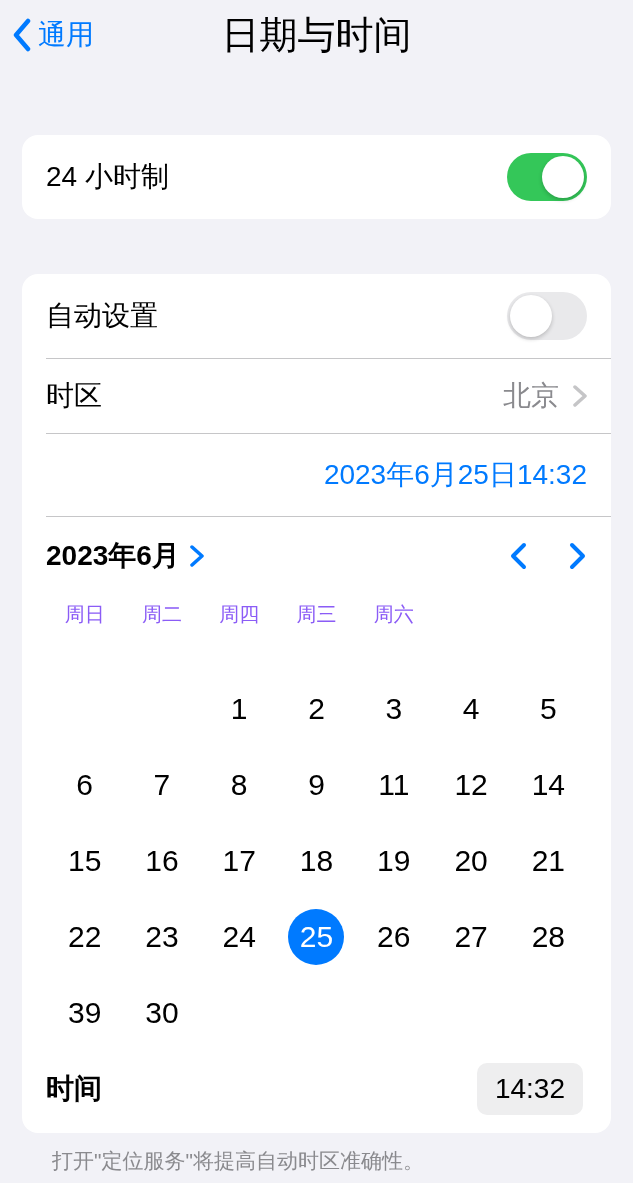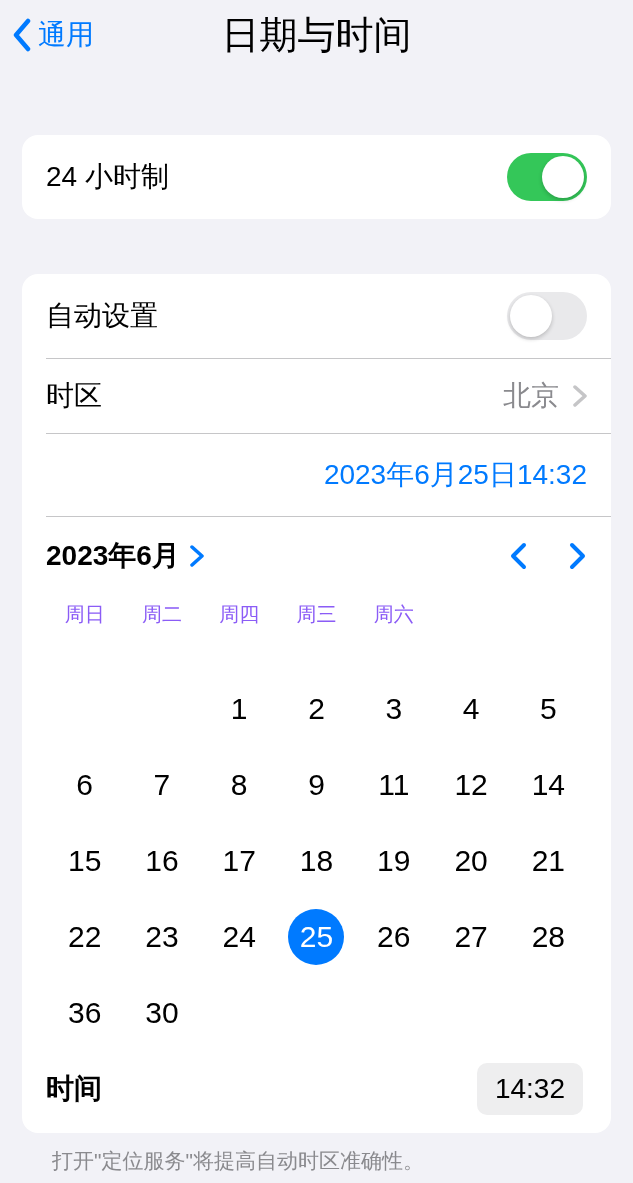--- a/index.html
+++ b/index.html
@@ -341,21 +341,21 @@
           <div class="cal-day">
             <span>26</span>
           </div>
           <div class="cal-day">
             <span>27</span>
           </div>
           <div class="cal-day">
             <span>28</span>
           </div>
           <div class="cal-day">
-            <span>36</span>
+            <span>39</span>
           </div>
           <div class="cal-day">
             <span>30</span>
           </div>
         </div>
       <div class="time-row">
         <span class="time-label">时间</span>
         <div class="time-value-button">14:32</div>
       </div>
     </div>

